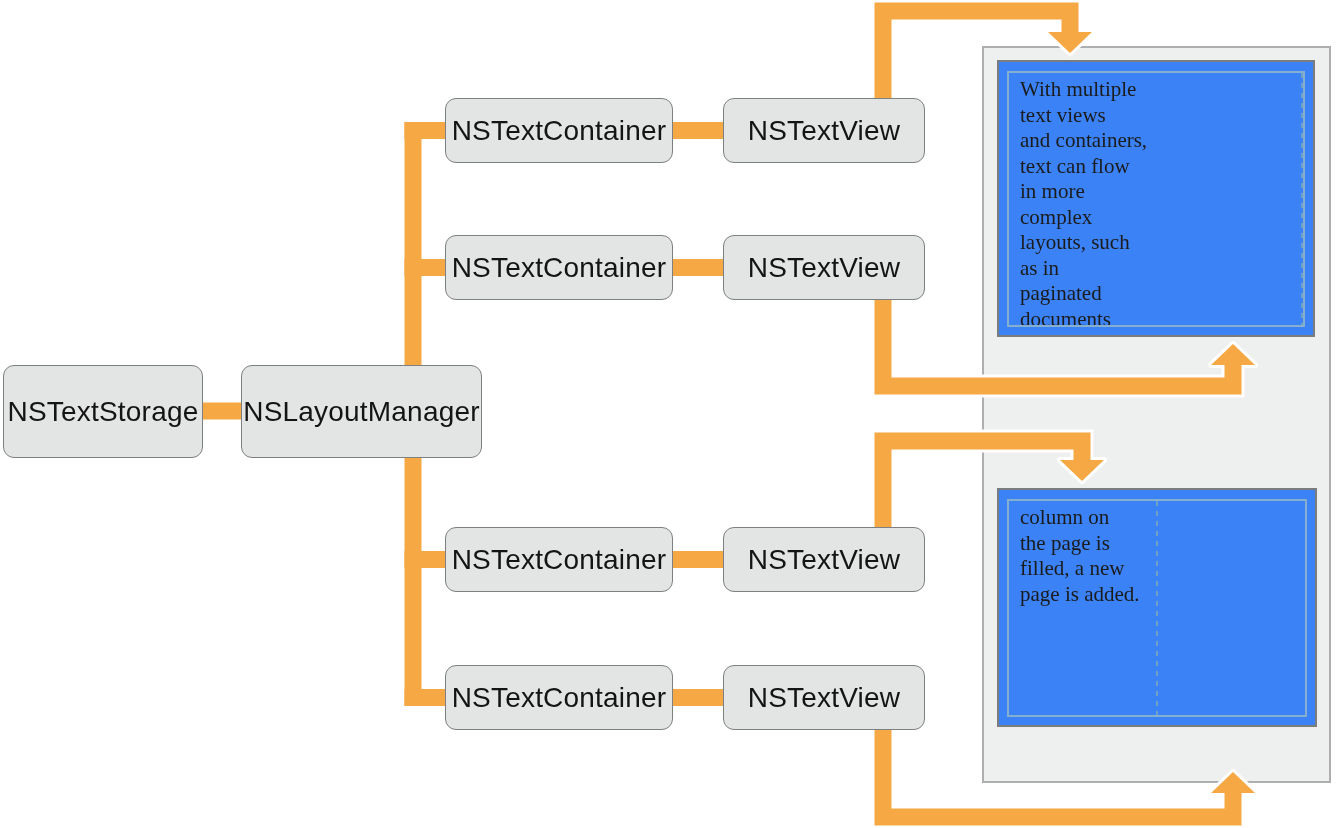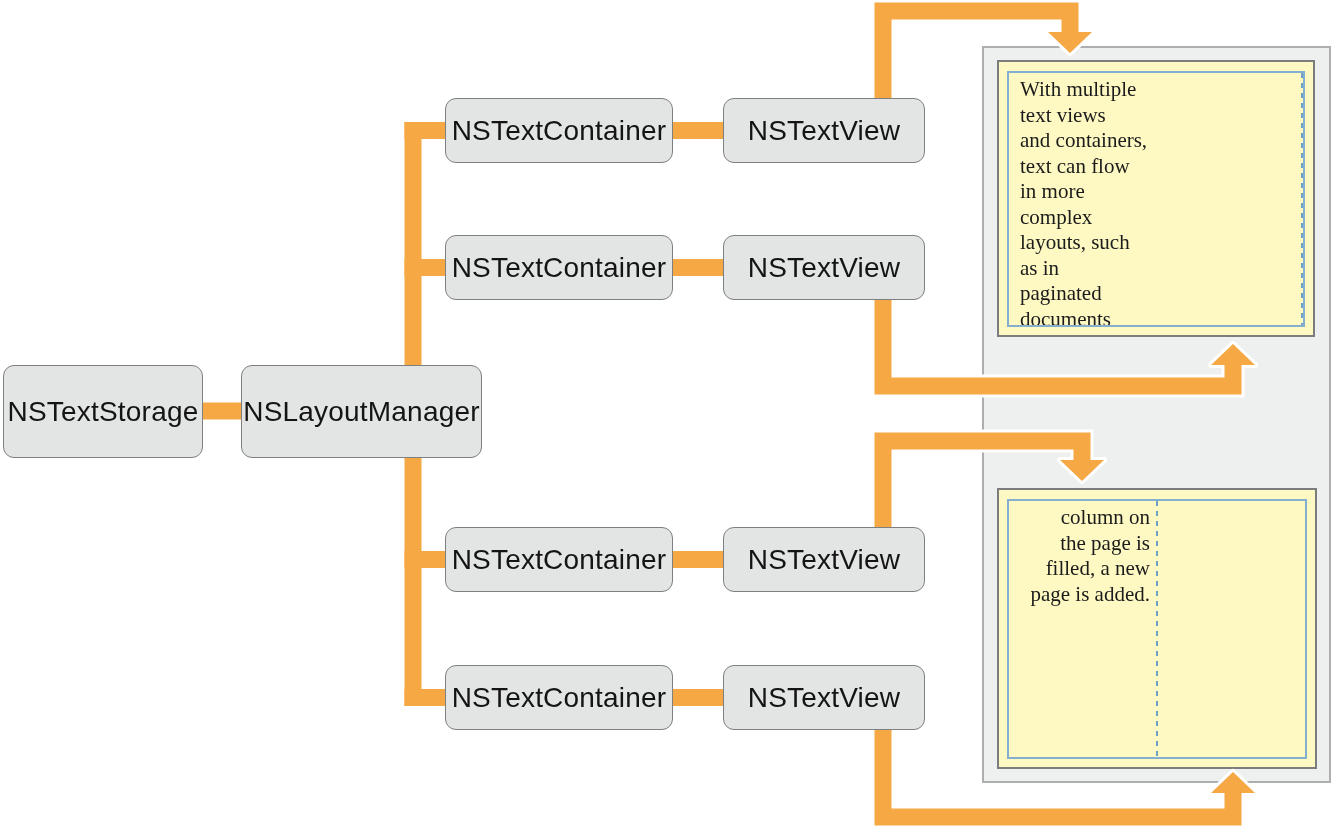--- a/index.html
+++ b/index.html
@@ -17,26 +17,26 @@
     left:982px; top:46px;
     width:349px; height:737px;
     background:#EEEFEF;
     border:2px solid #ACAEB0;
     box-sizing:border-box;
   }
 
   
   .page {
     position:absolute;
-    background:#fef9c3;
+    background:#3b82f6;
     border:2px solid #7A7C7E;
     box-sizing:border-box;
   }
   .page-1 { left:13px; top:12px;  width:318px; height:277px; }
-  .page-2 { left:13px; top:440px; width:320px; height:281px;text-align:right; }
+  .page-2 { left:13px; top:440px; width:320px; height:239px; }
 
   .page-inner {
     position:absolute;
     left:8px; right:8px; top:9px; bottom:8px;
     border:2px solid #85AFCE;
     box-sizing:border-box;
     display:flex;
   }
   .col {
     flex:1 1 0;

